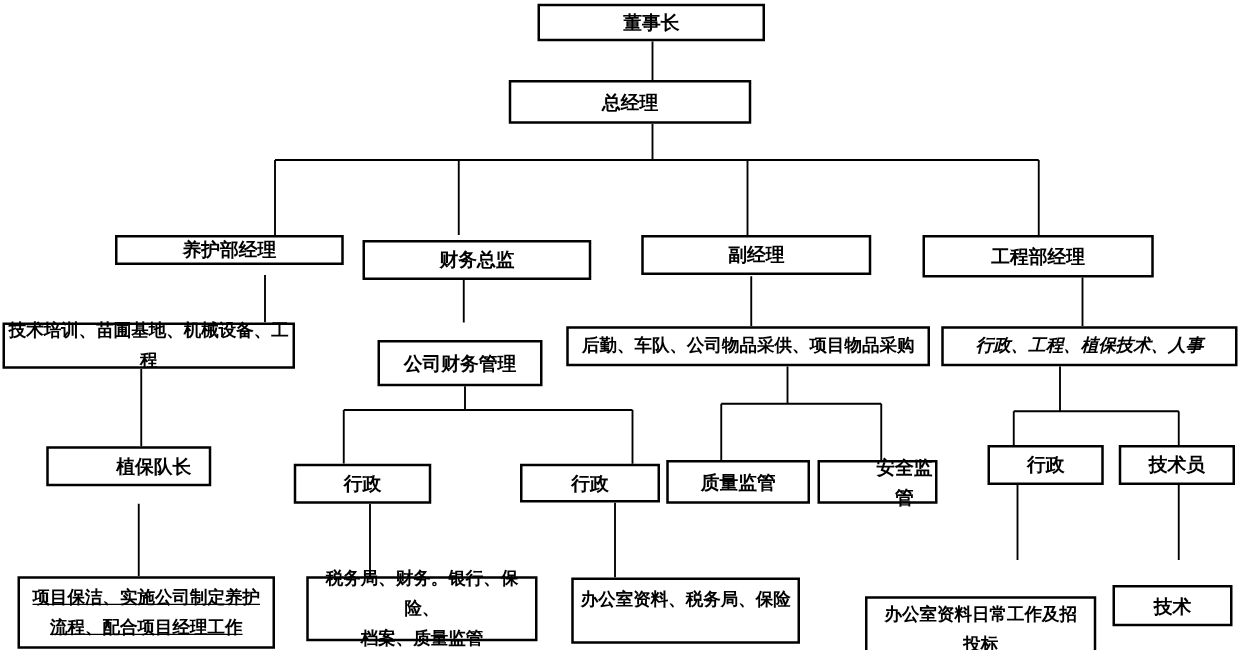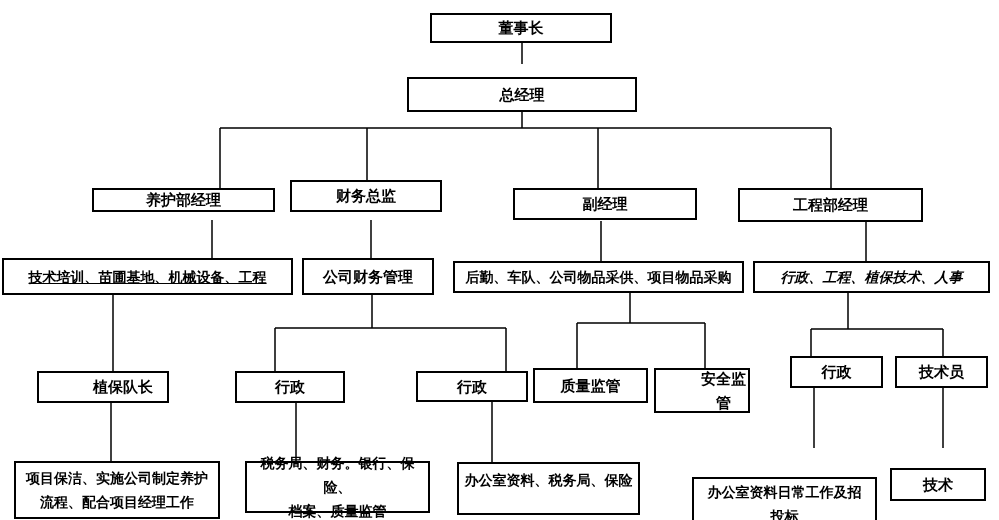--- a/index.html
+++ b/index.html
@@ -45,55 +45,55 @@
     <path d="M372,295 L372,328 M275,328 L506,328 M275,328 L275,371 M506,328 L506,374"></path>
     <path d="M630,293 L630,323 M577,323 L705,323 M577,323 L577,368 M705,323 L705,368"></path>
     <path d="M848,293 L848,329 M811,329 L943,329 M811,329 L811,356 M943,329 L943,356"></path>
     <path d="M111,403 L111,461"></path>
     <path d="M296,403 L296,461"></path>
     <path d="M492,402 L492,462"></path>
     <path d="M814,388 L814,448"></path>
     <path d="M943,388 L943,448"></path>
   </svg>
 
-  <div class="box lbl" style="left:430px;top:13px;width:182px;height:30px;">董事长</div>
+  <div class="box lbl" style="left:430px;top:3px;width:182px;height:30px;">董事长</div>
 
-  <div class="box lbl" style="left:407px;top:77px;width:230px;height:35px;">总经理</div>
+  <div class="box lbl" style="left:407px;top:64px;width:194px;height:35px;">总经理</div>
 
   <div class="box lbl" style="left:92px;top:188px;width:183px;height:24px;">养护部经理</div>
 
-  <div class="box lbl" style="left:290px;top:180px;width:152px;height:32px;">财务总监</div>
+  <div class="box lbl" style="left:290px;top:192px;width:183px;height:32px;">财务总监</div>
 
   <div class="box lbl" style="left:513px;top:188px;width:184px;height:32px;">副经理</div>
 
   <div class="box lbl" style="left:738px;top:188px;width:185px;height:34px;">工程部经理</div>
 
-  <div class="box long" style="left:2px;top:258px;width:291px;height:37px;text-decoration:underline;">技术培训、苗圃基地、机械设备、工程</div>
+  <div class="box long" style="left:2px;top:258px;width:234px;height:37px;">技术培训、苗圃基地、机械设备、工程</div>
 
-  <div class="box lbl" style="left:302px;top:258px;width:132px;height:37px;text-align:center;">公司财务管理</div>
+  <div class="box lbl" style="left:302px;top:272px;width:132px;height:37px;text-align:center;">公司财务管理</div>
 
   <div class="box long" style="left:453px;top:261px;width:291px;height:32px;">后勤、车队、公司物品采供、项目物品采购</div>
 
   <div class="box long" style="left:753px;top:261px;width:237px;height:32px;font-style:italic;">行政、工程、植保技术、人事</div>
 
-  <div class="box lbl" style="left:37px;top:371px;width:132px;height:32px;padding-left:40px;">植保队长</div>
+  <div class="box lbl" style="left:37px;top:357px;width:132px;height:32px;padding-left:40px;">植保队长</div>
 
   <div class="box lbl" style="left:235px;top:371px;width:110px;height:32px;">行政</div>
 
   <div class="box lbl" style="left:416px;top:371px;width:112px;height:31px;">行政</div>
 
   <div class="box lbl" style="left:533px;top:368px;width:115px;height:35px;">质量监管</div>
 
-  <div class="box lbl" style="left:654px;top:368px;width:96px;height:45px;padding-left:43px;">安全监管</div>
+  <div class="box lbl" style="left:654px;top:368px;width:96px;height:35px;padding-left:43px;">安全监管</div>
 
   <div class="box lbl" style="left:790px;top:356px;width:93px;height:32px;">行政</div>
 
   <div class="box lbl" style="left:895px;top:356px;width:93px;height:32px;">技术员</div>
 
-  <div class="box long" style="left:14px;top:461px;width:206px;height:58px;">项目保洁、实施公司制定养护
+  <div class="box long" style="left:14px;top:461px;width:206px;height:58px;text-decoration:underline;">项目保洁、实施公司制定养护
 流程、配合项目经理工作</div>
 
   <div class="box long" style="left:245px;top:461px;width:185px;height:52px;">税务局、财务。银行、保险、
 档案、质量监管</div>
 
   <div class="box long top-text" style="left:457px;top:462px;width:183px;height:53px;">办公室资料、税务局、保险</div>
 
   <div class="box long" style="left:692px;top:448px;width:185px;height:54px;margin-top:29px;">办公室资料日常工作及招
 投标</div>
 

